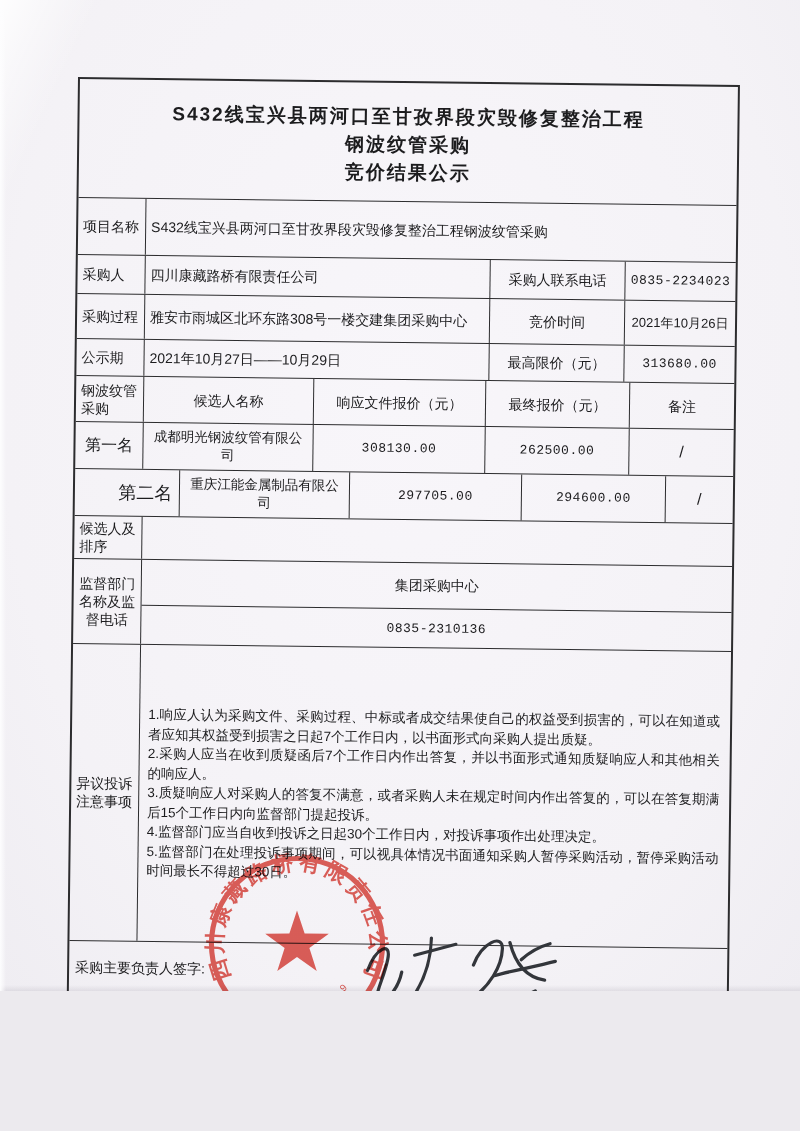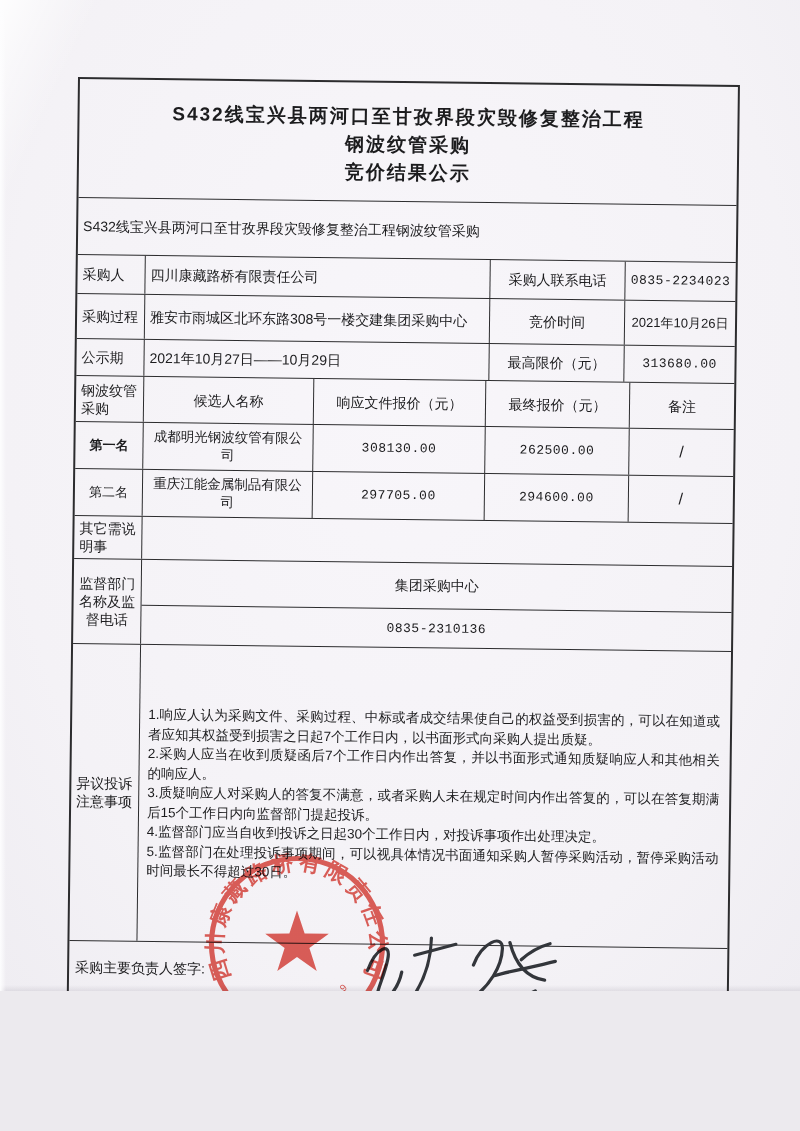--- a/index.html
+++ b/index.html
@@ -88,20 +88,21 @@
 
       <div class="row title-row">
         <div class="title-block">
           <div>S432线宝兴县两河口至甘孜界段灾毁修复整治工程</div>
           <div>钢波纹管采购</div>
           <div>竞价结果公示</div>
         </div>
       </div>
 
       <div class="row r2">
+        <div class="cell w-label c-left">项目名称</div>
         <div class="cell w-val2 c-left">S432线宝兴县两河口至甘孜界段灾毁修复整治工程钢波纹管采购</div>
       </div>
 
       <div class="row r3">
         <div class="cell w-label c-left">采购人</div>
         <div class="cell w-val c-left">四川康藏路桥有限责任公司</div>
         <div class="cell w-lab2 c-center">采购人联系电话</div>
         <div class="cell w-val2 c-center num">0835-2234023</div>
       </div>
 
@@ -121,37 +122,37 @@
 
       <div class="row r6">
         <div class="cell w-label c-left">钢波纹管采购</div>
         <div class="cell w-name c-center">候选人名称</div>
         <div class="cell w-p1 c-center">响应文件报价（元）</div>
         <div class="cell w-p2 c-center">最终报价（元）</div>
         <div class="cell w-rem c-center">备注</div>
       </div>
 
       <div class="row r7">
-        <div class="cell w-label c-center" style="font-size:13px;font-weight:bold;">第一名</div>
+        <div class="cell w-label c-center" style="font-size:16px;">第一名</div>
         <div class="cell w-name c-center" style="font-size:13.5px;">成都明光钢波纹管有限公司</div>
         <div class="cell w-p1 c-center num">308130.00</div>
         <div class="cell w-p2 c-center num">262500.00</div>
         <div class="cell w-rem c-center slash">/</div>
       </div>
 
       <div class="row r8">
-        <div class="cell w-label c-center" style="font-size:13px;">第二名</div>
+        <div class="cell w-label c-center" style="font-size:18px;margin-left:37px;">第二名</div>
         <div class="cell w-name c-center" style="font-size:13.5px;">重庆江能金属制品有限公司</div>
         <div class="cell w-p1 c-center num">297705.00</div>
         <div class="cell w-p2 c-center num">294600.00</div>
         <div class="cell w-rem c-center slash">/</div>
       </div>
 
       <div class="row r9">
-        <div class="cell w-label c-left">其它需说明事</div>
+        <div class="cell w-label c-left">候选人及排序</div>
         <div class="cell w-val2 c-left"></div>
       </div>
 
       <div class="row r10">
         <div class="cell w-label c-center" style="text-align:center;">监督部门名称及监督电话</div>
         <div class="sup-stack">
           <div class="sup-a">集团采购中心</div>
           <div class="sup-b num">0835-2310136</div>
         </div>
       </div>

